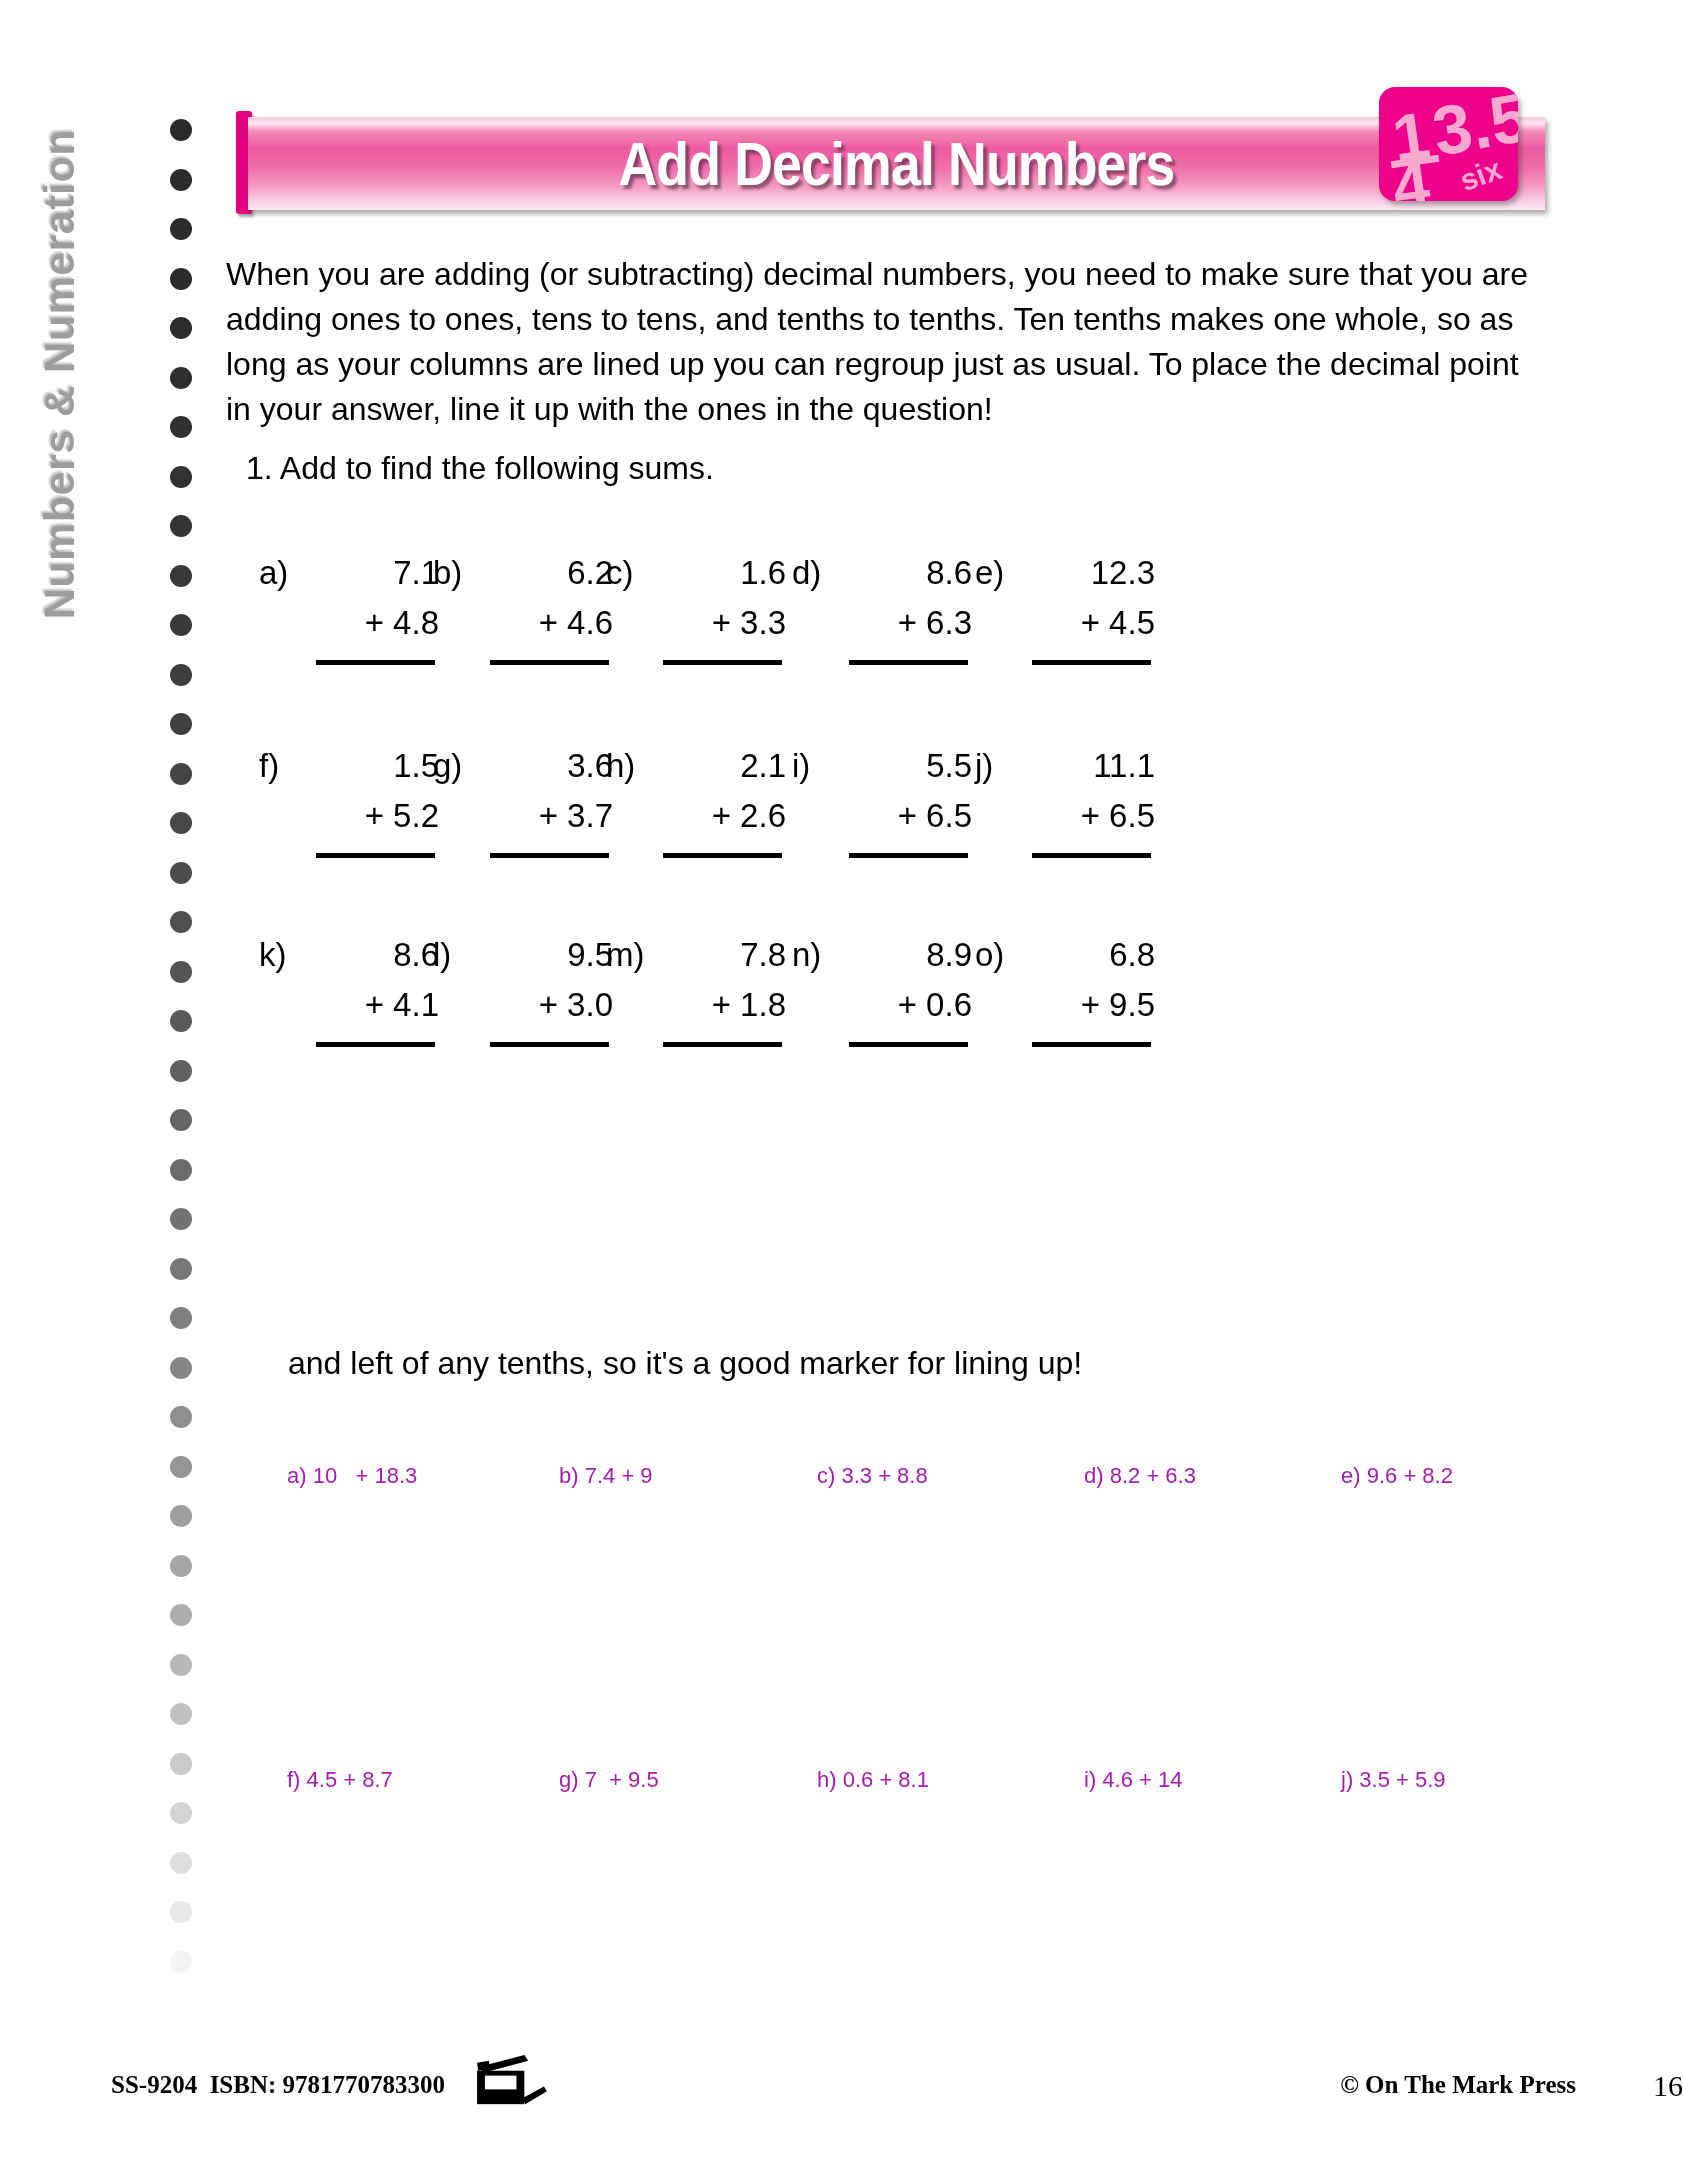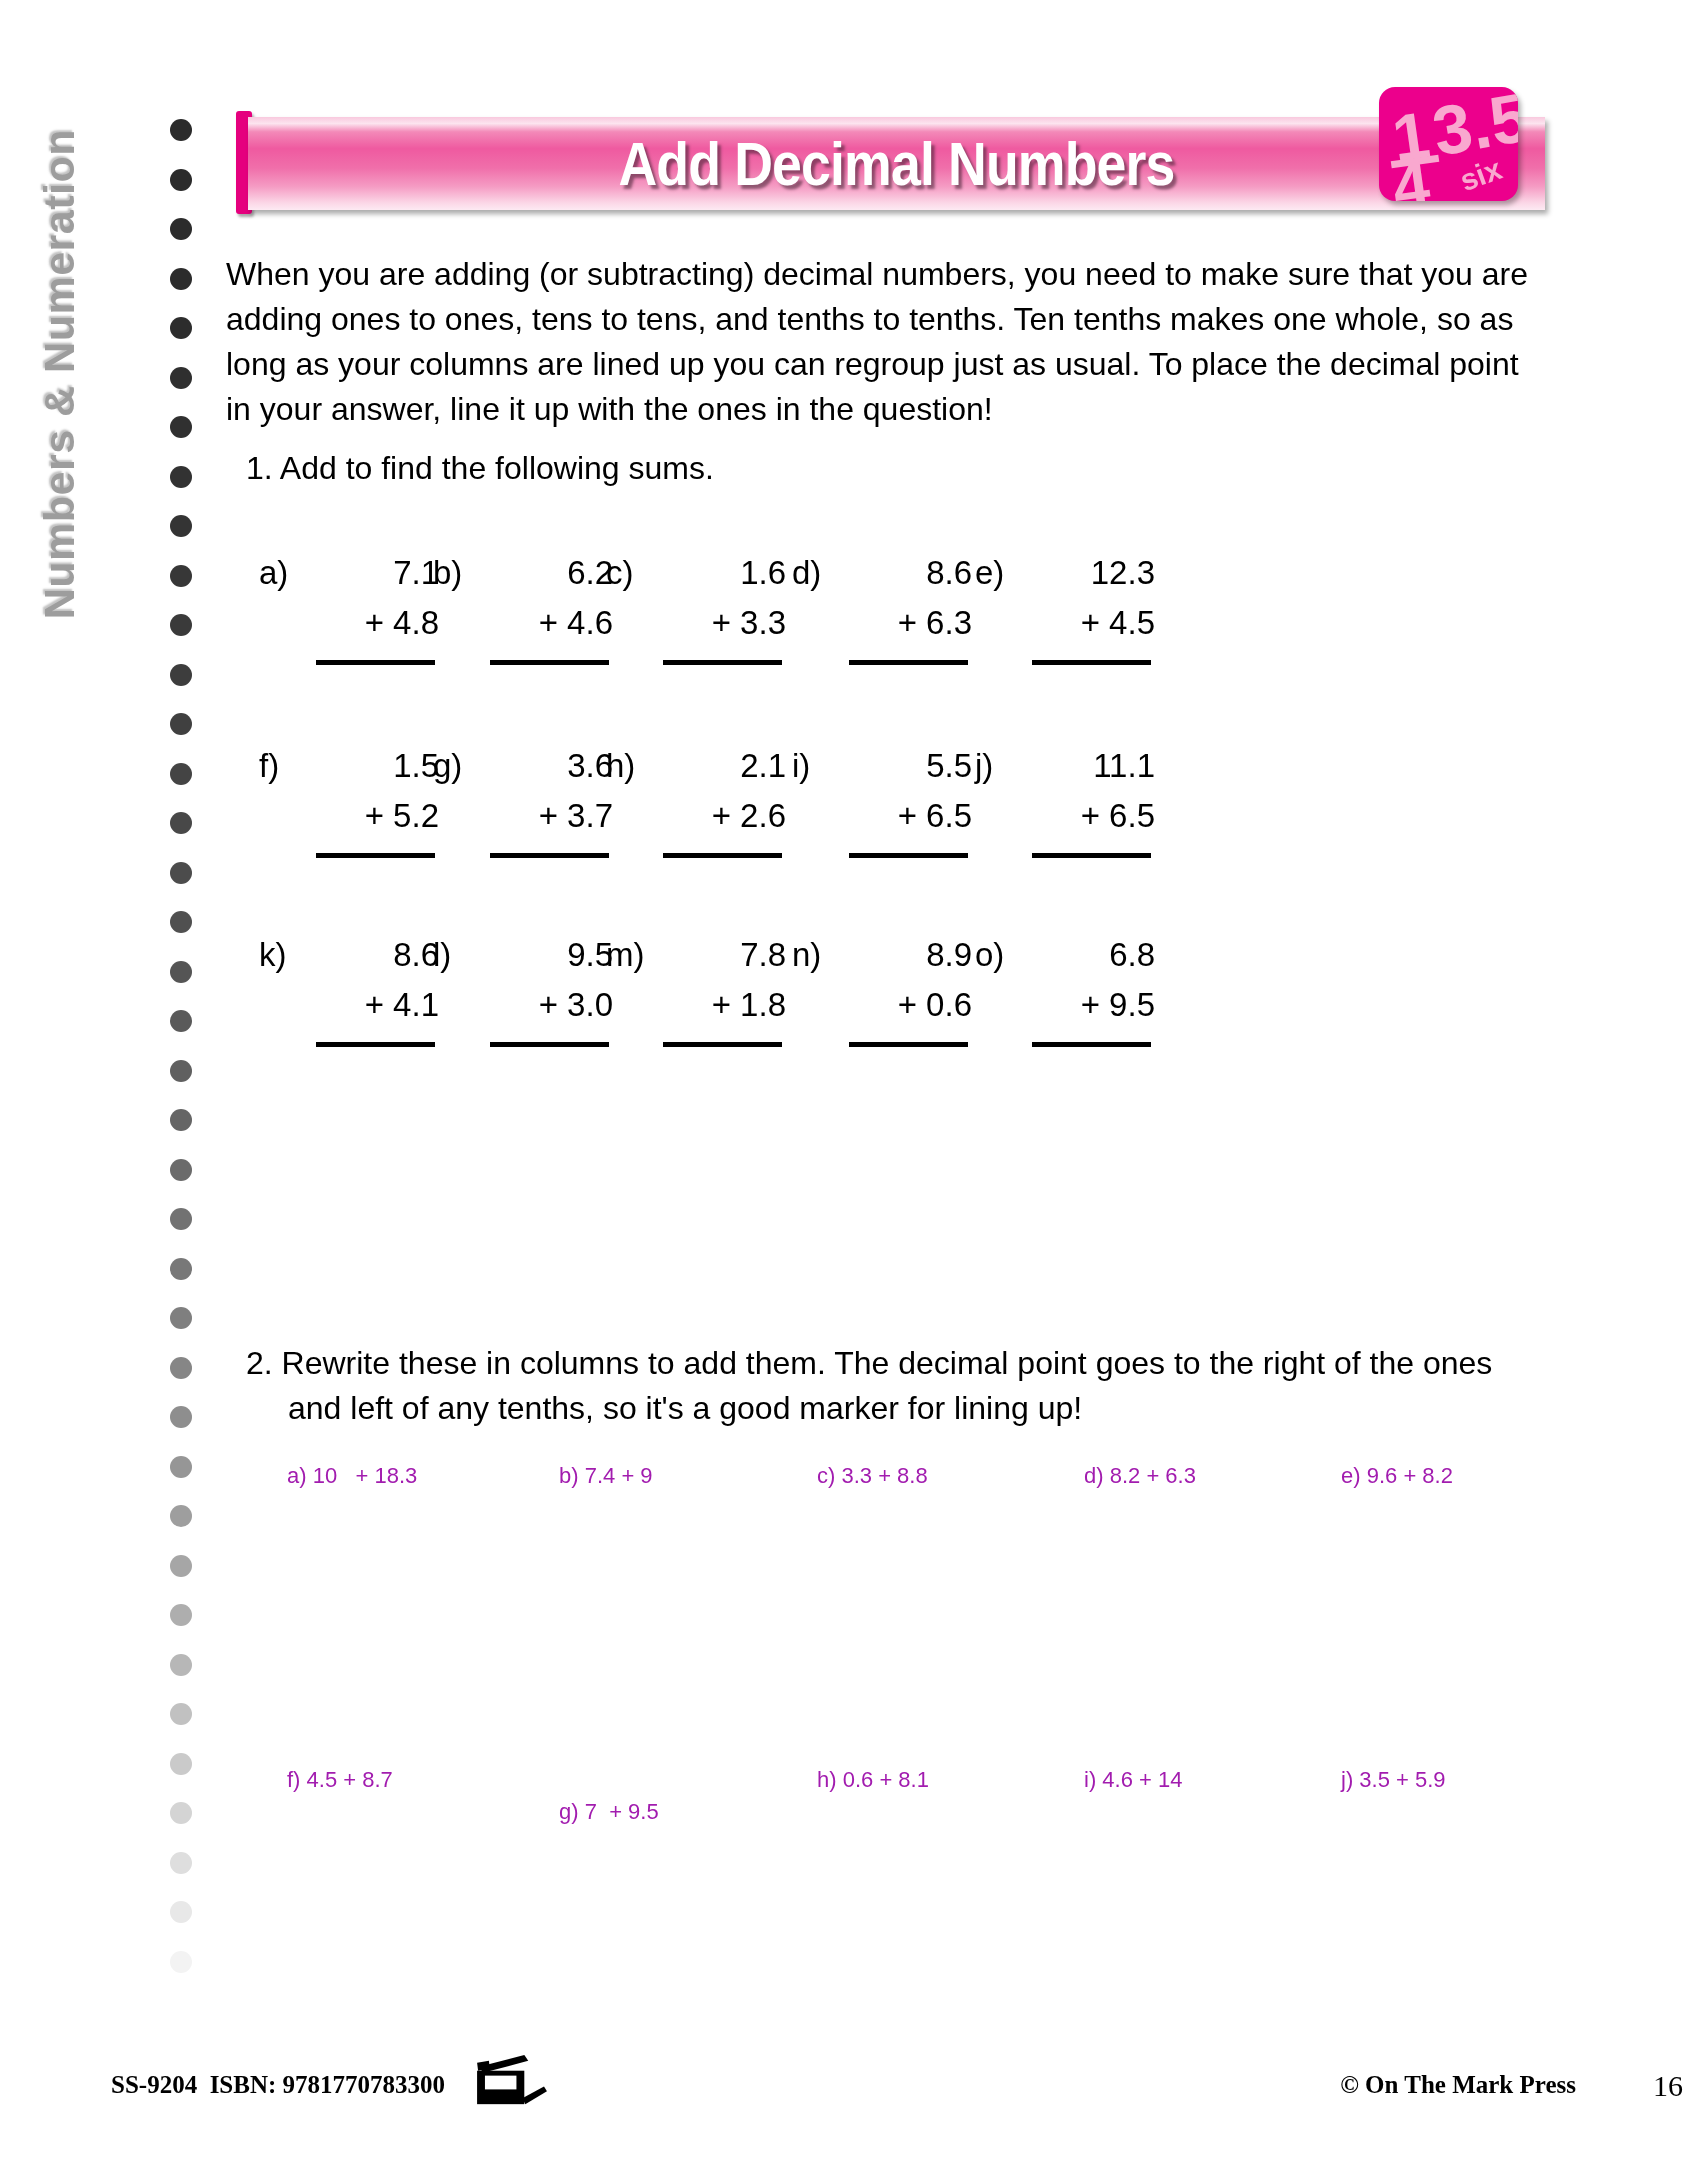--- a/index.html
+++ b/index.html
@@ -449,32 +449,31 @@
       </div>
       <div class="row">
         <span class="lbl"></span>
         <span class="addend">+ 9.5</span>
       </div>
       <div class="rule"></div>
     </div>
   </div>
 
 <div class="q-number" id="q2-instruction">
-  <span class="hang">2.  Rewrite these in columns to add them. The decimal point goes to the right of the ones</span>
   <span class="hang" style="padding-left:42px;text-indent:0;">and left of any tenths, so it's a good marker for lining up!</span>
 </div>
 
 <div id="q2-grid">
     <div class="hprob" style="left: 287px; top: 1463px;"><span>a) </span><span>10   + 18.3</span></div>
     <div class="hprob" style="left: 559px; top: 1463px;"><span>b) </span><span>7.4 + 9</span></div>
     <div class="hprob" style="left: 817px; top: 1463px;"><span>c) </span><span>3.3 + 8.8</span></div>
     <div class="hprob" style="left: 1084px; top: 1463px;"><span>d) </span><span>8.2 + 6.3</span></div>
     <div class="hprob" style="left: 1341px; top: 1463px;"><span>e) </span><span>9.6 + 8.2</span></div>
     <div class="hprob" style="left: 287px; top: 1767px;"><span>f) </span><span>4.5 + 8.7</span></div>
-    <div class="hprob" style="left: 559px; top: 1767px; margin-top: 32px;"><span>g) </span><span>7  + 9.5</span></div>
+    <div class="hprob" style="left: 559px; top: 1767px;"><span>g) </span><span>7  + 9.5</span></div>
     <div class="hprob" style="left: 817px; top: 1767px;"><span>h) </span><span>0.6 + 8.1</span></div>
     <div class="hprob" style="left: 1084px; top: 1767px;"><span>i) </span><span>4.6 + 14</span></div>
     <div class="hprob" style="left: 1341px; top: 1767px;"><span>j) </span><span>3.5 + 5.9</span></div>
   </div>
 
 <div id="footer">
   <div id="footer-left">SS-9204  ISBN: 9781770783300</div>
   <div id="footer-logo">
     <svg width="79" height="61" viewBox="0 0 80 62">
       <polygon points="6,14 52,2 56,8 10,20" fill="#000"></polygon>

